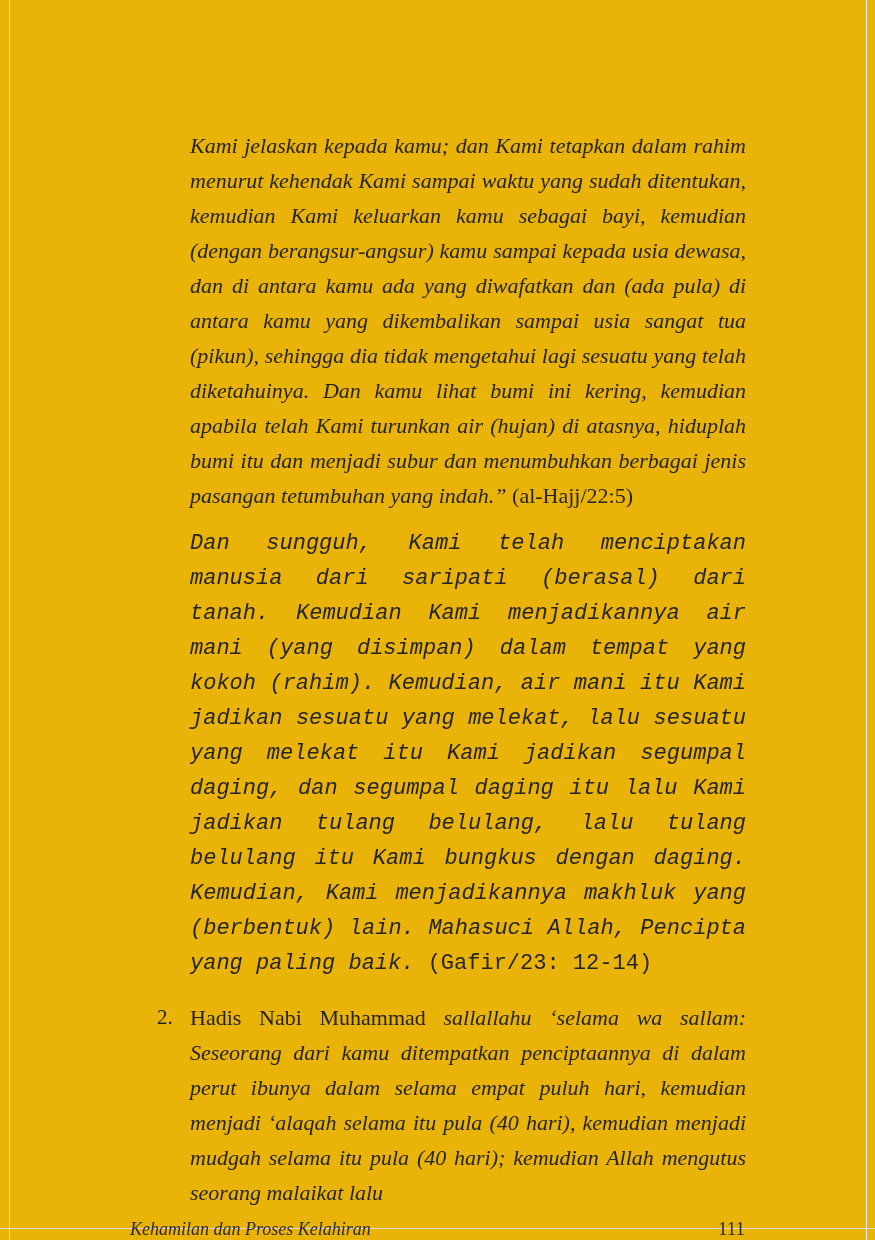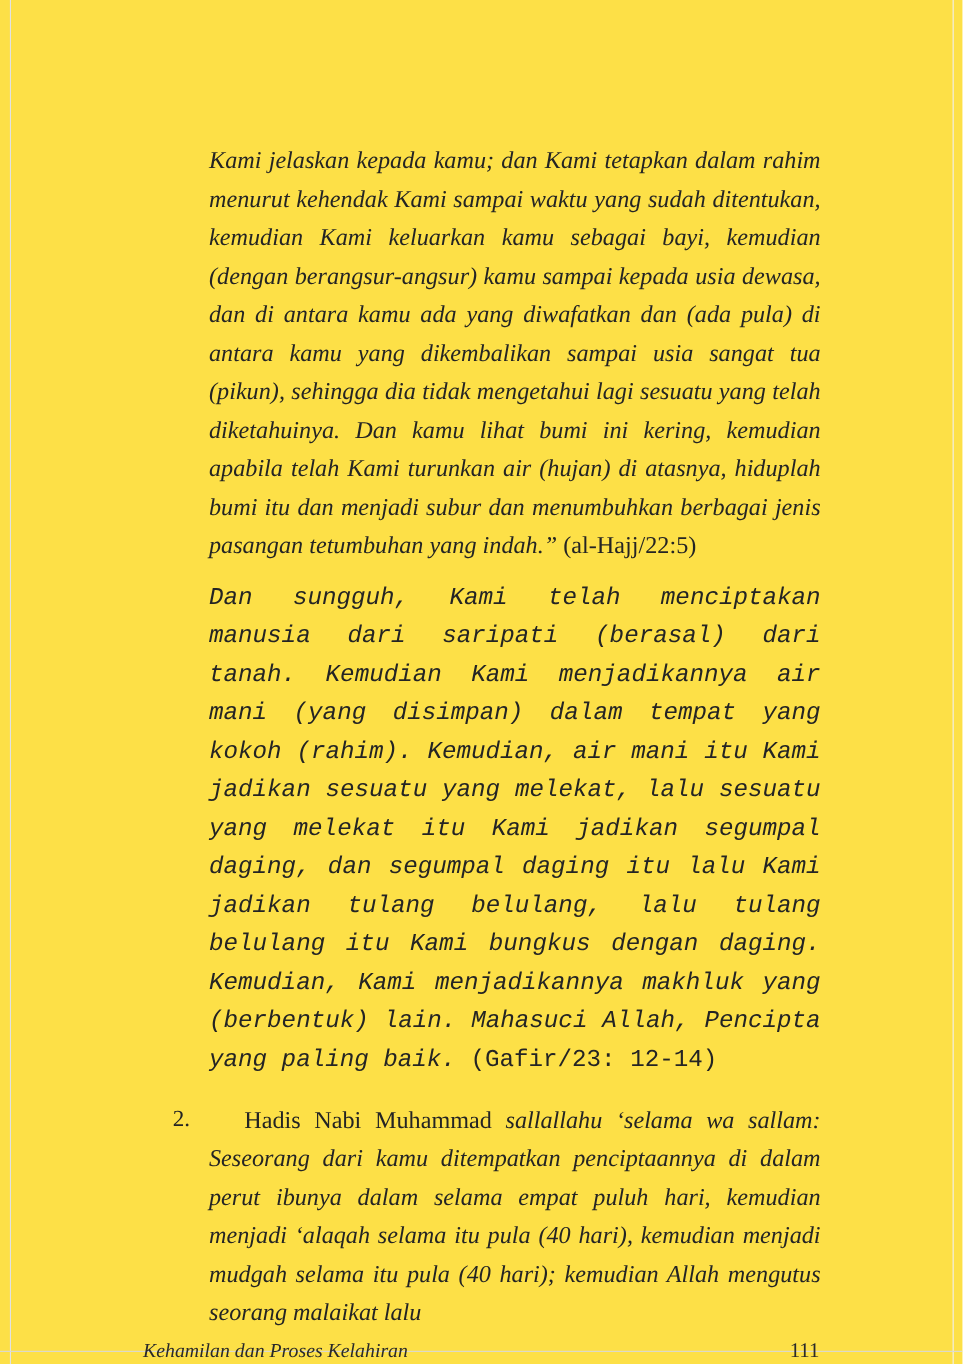--- a/index.html
+++ b/index.html
@@ -6,21 +6,21 @@
 
   html, body {
     background: #ffffff;
     font-family: "Liberation Serif", "DejaVu Serif", serif;
   }
 
   .page {
     position: relative;
     width: 875px;
     height: 1240px;
-    background: #fde047;
+    background: #eab308;
     overflow: hidden;
     color: #222222;
   }
 
   
   .edge-left {
     position: absolute;
     left: 9px; top: 0; bottom: 0;
     width: 1px;
     background: #e2e2e2;
@@ -48,21 +48,21 @@
   .quote {
     font-size: 22px;
     line-height: 35px;
     text-align: justify;
     color: #242424;
   }
 
   .quote + .quote { margin-top: 13px; font-family: Liberation Mono, monospace; }
 
   .italic { font-style: italic; }
-  .roman  { font-style: normal; margin-left: 32px; }
+  .roman  { font-style: normal; }
 
   .citation {
     font-style: normal;
   }
 
   .list-item {
     display: flex;
     margin-top: 19px;
     margin-left: -33px; 
   }

